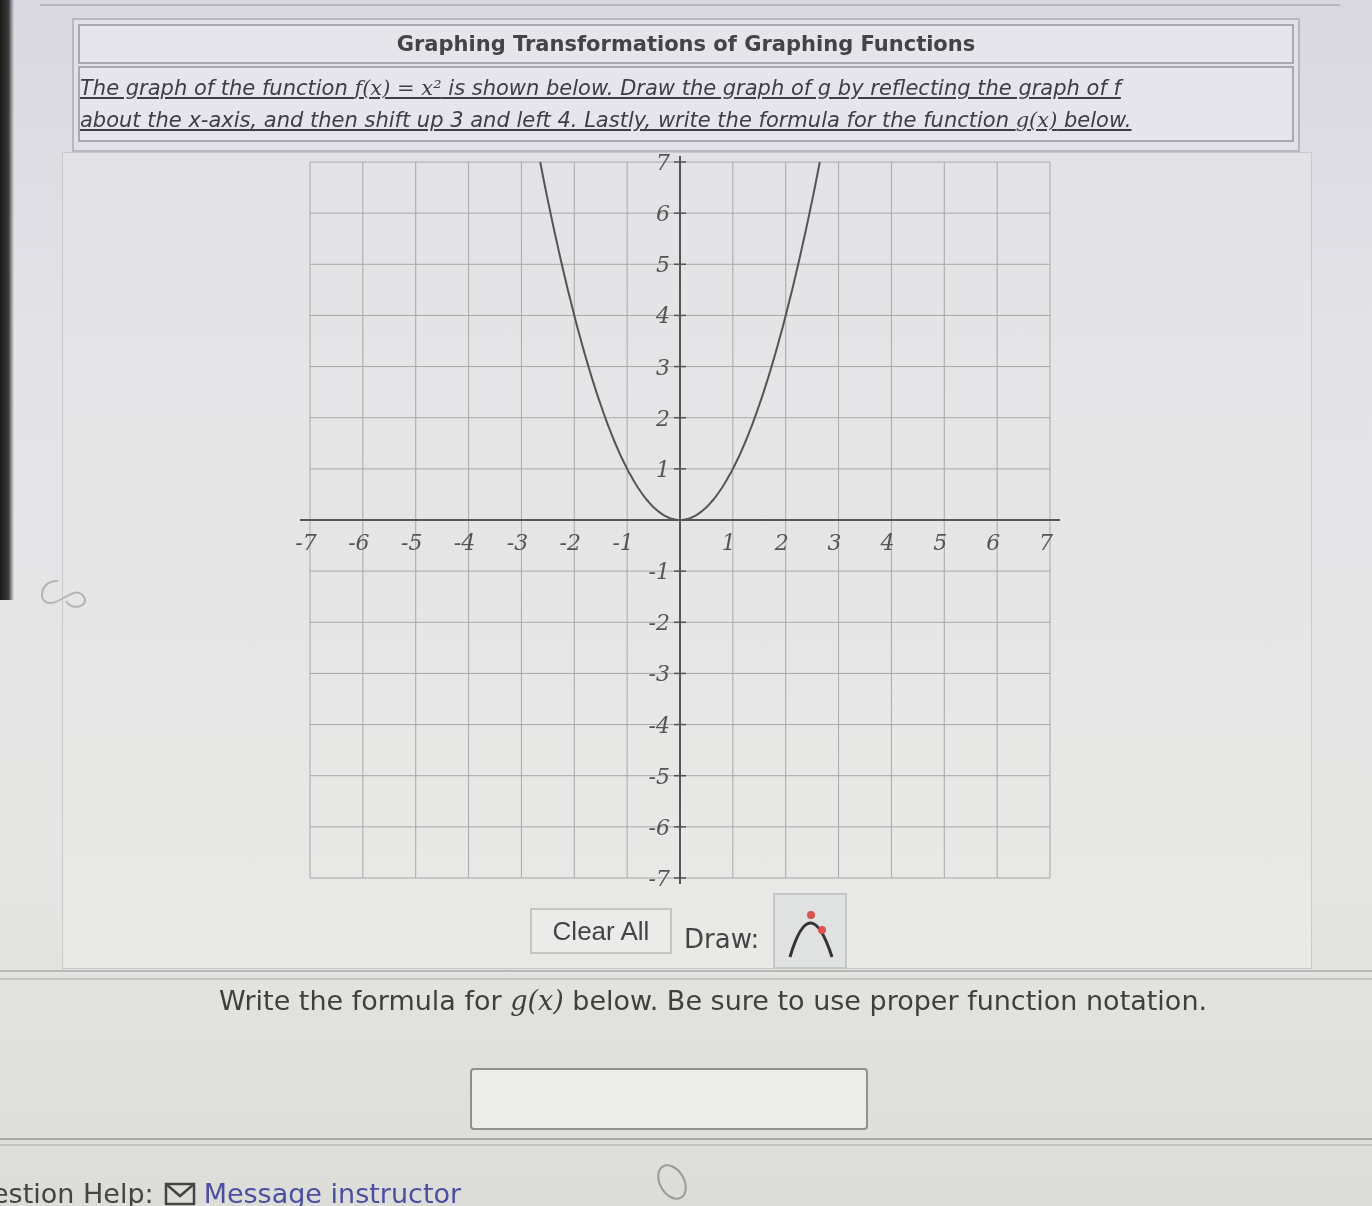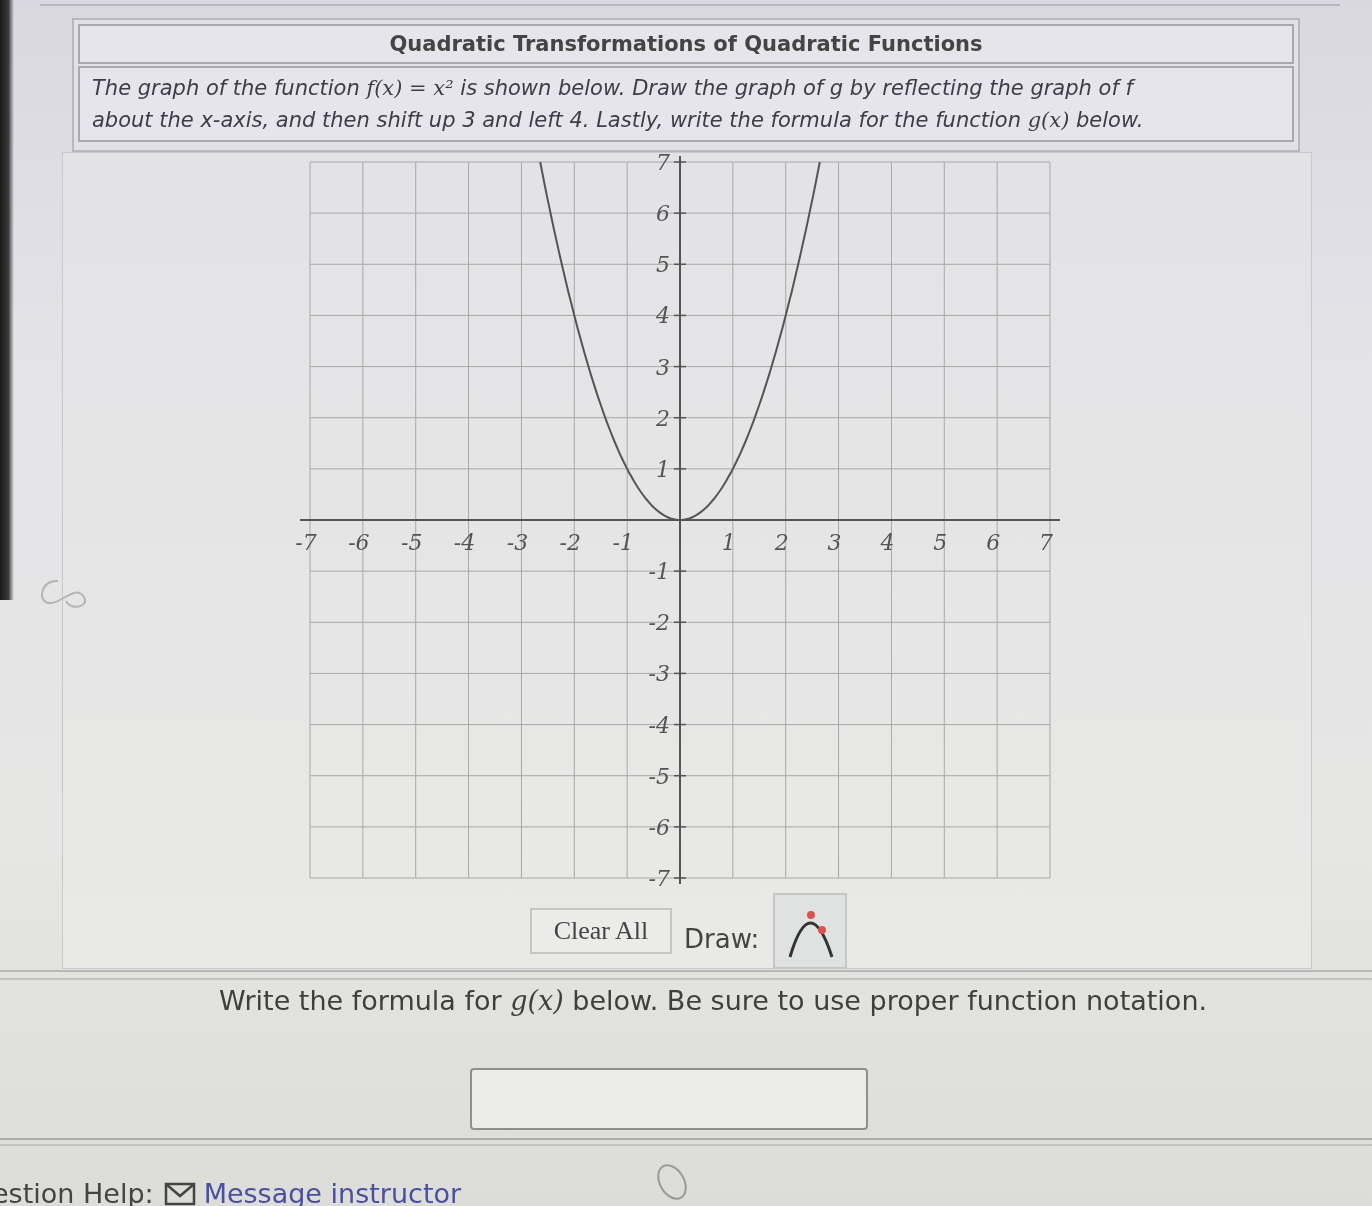--- a/index.html
+++ b/index.html
@@ -7,27 +7,27 @@
     width:1372px;height:1206px;overflow:hidden;position:relative;
     background:linear-gradient(180deg,#d9d8e0 0%,#e4e3e8 30%,#e6e6e4 70%,#dcdcd8 100%);
     font-family:"DejaVu Sans", sans-serif;color:#3a3a3a;
   }
   .left-edge{position:absolute;left:0;top:0;width:14px;height:600px;background:linear-gradient(90deg,#1a1a1a,#3a3a3a 60%,transparent);}
   .top-rule{position:absolute;left:40px;top:4px;width:1300px;height:2px;background:#b7b6c0;}
   .card{position:absolute;left:72px;top:18px;width:1224px;height:130px;border:2px solid #b8b7c0;background:#e2e1e8;}
   .title-bar{position:absolute;left:4px;top:4px;right:4px;height:36px;border:2px solid #aaa9b3;background:#e6e5ec;
     display:flex;align-items:center;justify-content:center;font-size:21px;font-weight:bold;color:#444;}
   .prompt{position:absolute;left:4px;top:46px;right:4px;height:76px;border:2px solid #aaa9b3;background:#e6e5ec;
-    font-style:italic;font-size:21px;color:#3d3d4a;padding:4px 12px;box-sizing:border-box;line-height:32px;}
+    font-style:italic;font-size:21px;color:#3d3d4a;padding:4px 0;box-sizing:border-box;line-height:32px;text-decoration:underline;}
   .math{font-family:"DejaVu Serif", serif;font-style:italic;}
   .graph-panel{position:absolute;left:62px;top:152px;width:1248px;height:815px;border:1px solid #c9c8cc;background:linear-gradient(180deg,#e3e2e6,#e9e9e6);}
   .graph-svg{position:absolute;left:280px;top:150px;}
   .controls{position:absolute;left:530px;top:893px;display:flex;align-items:center;gap:8px;}
   .clear-btn{width:142px;height:46px;border:2px solid #c5c5c3;background:#ebebea;font-size:26px;color:#444;
-    display:flex;align-items:center;justify-content:center;font-family:Liberation Serif, serif;cursor:pointer;}
+    display:flex;align-items:center;justify-content:center;font-family:Liberation Sans, sans-serif;cursor:pointer;}
   .draw-label{font-size:26px;color:#444;margin-left:4px;margin-top:16px;}
   .draw-tool{width:70px;height:72px;border:2px solid #c5c7c6;background:#dfe2e1;display:flex;align-items:center;justify-content:center;margin-left:6px;cursor:pointer;}
   .sep1{position:absolute;left:0;top:970px;width:1372px;height:2px;background:#b8b8b8;}
   .sep1b{position:absolute;left:0;top:978px;width:1372px;height:2px;background:#c4c4c4;}
   .formula-prompt{position:absolute;left:195px;top:985px;font-size:27px;color:#3f3f3f;margin-left:24px;}
   .answer-input{position:absolute;left:470px;top:1068px;width:398px;height:62px;border:2px solid #8f8f8f;border-radius:4px;background:#ececea;box-sizing:border-box;}
   .sep2{position:absolute;left:0;top:1138px;width:1372px;height:2px;background:#a9a9a9;}
   .sep2b{position:absolute;left:0;top:1144px;width:1372px;height:2px;background:#c2c2c2;}
   .help-row{position:absolute;left:-8px;top:1178px;display:flex;align-items:center;gap:10px;font-size:27px;}
   .help-label{color:#444;}
@@ -35,21 +35,21 @@
   .pen-mark{position:absolute;left:30px;top:575px;}
   .pen-mark2{position:absolute;left:650px;top:1160px;}
 </style>
 </head>
 <body>
 
 <div class="left-edge"></div>
 <div class="top-rule"></div>
 
 <div class="card">
-  <div class="title-bar">Quadratic Transformations of Quadratic Functions</div>
+  <div class="title-bar">Graphing Transformations of Graphing Functions</div>
   <div class="prompt">
     <div>
       <span>The graph of the function </span><span class="math">f(x) = x²</span><span> is shown below. Draw the graph of g by reflecting the graph of f</span>
     </div>
     <div>
       <span>about the x-axis, and then shift up 3 and left 4. Lastly, write the formula for the function </span><span class="math">g(x)</span><span> below.</span>
     </div>
   </div>
 </div>
 

